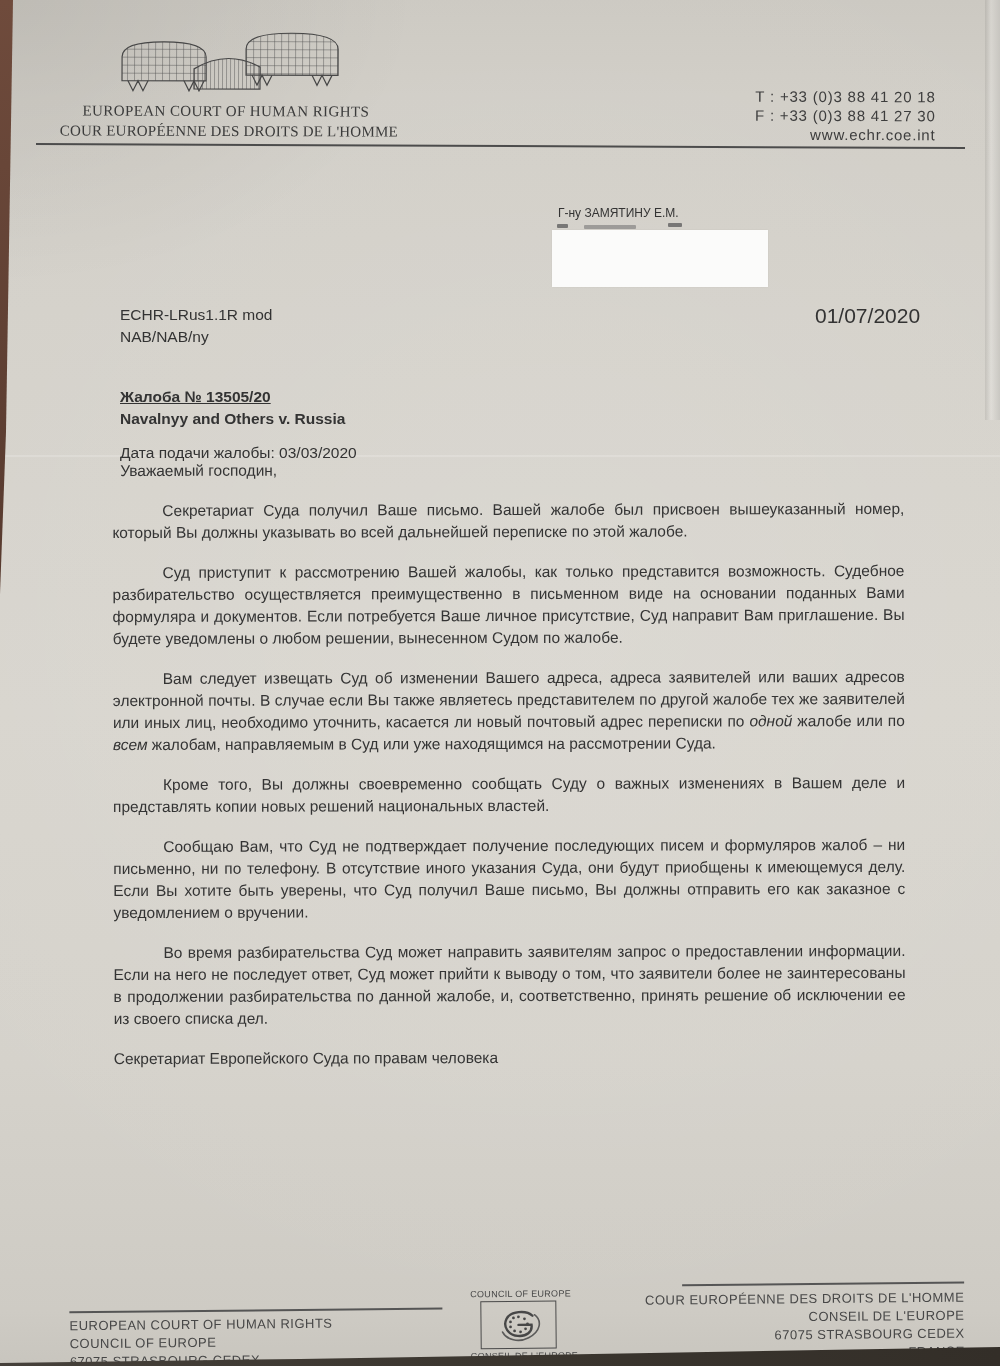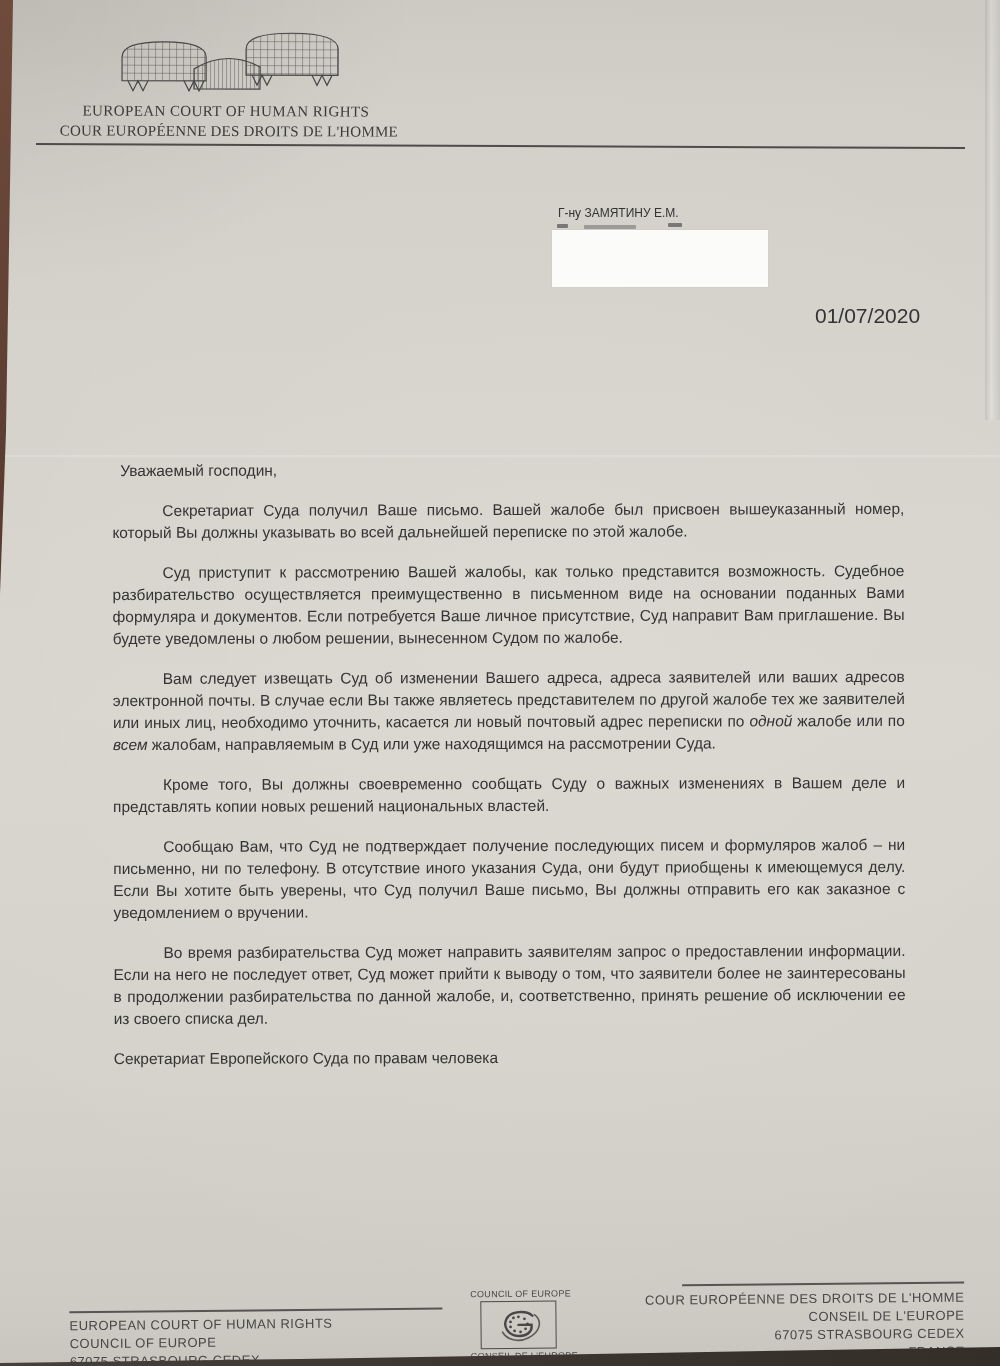--- a/index.html
+++ b/index.html
@@ -98,31 +98,43 @@
 
       <path d="M140 24 Q140 8 186 8 Q232 8 232 24 L232 50 L140 50 Z" fill="url(#grid)" stroke="#474747" stroke-width="1.2"></path>
       <path d="M146 50 l5 10 l5 -10 l5 10 l5 -10 M206 50 l5 10 l5 -10 l5 10 l5 -10" fill="none" stroke="#474747" stroke-width="1.2"></path>
 
       <path d="M88 44 Q121 24 154 42 L154 64 L88 64 Z" fill="url(#stripes)" stroke="#474747" stroke-width="1.2"></path>
     </svg>
     <div class="nm en">EUROPEAN COURT OF HUMAN RIGHTS</div>
     <div class="nm fr">COUR EUROPÉENNE DES DROITS DE L'HOMME</div>
   </div>
 
+  <div class="contact">
+    <div>T : +33 (0)3 88 41 20 18</div>
+    <div>F : +33 (0)3 88 41 27 30</div>
+    <div>www.echr.coe.int</div>
+  </div>
 
   <div class="rule-top"></div>
 
   <div class="recipient">Г-ну ЗАМЯТИНУ Е.М.</div>
   <div class="redact-frag" style="left:557px;top:203px;width:11px"></div>
   <div class="redact-frag" style="left:584px;top:204px;width:52px;opacity:.45"></div>
   <div class="redact-frag" style="left:668px;top:202px;width:14px"></div>
   <div class="redact-box"></div>
 
   <div class="date">01/07/2020</div>
 
+  <div class="refs">
+    <div>ECHR-LRus1.1R mod</div>
+    <div>NAB/NAB/ny</div>
+    <div class="case-no">Жалоба № 13505/20</div>
+    <div class="case-nm">Navalnyy and Others v. Russia</div>
+    <div class="filed">Дата подачи жалобы: 03/03/2020</div>
+  </div>
 
   <div class="body-text">
     <p class="salut">Уважаемый господин,</p>
     <p><span>Секретариат Суда получил Ваше письмо. Вашей жалобе был присвоен вышеуказанный номер, который Вы должны указывать во всей дальнейшей переписке по этой жалобе.</span></p>
     <p><span>Суд приступит к рассмотрению Вашей жалобы, как только представится возможность. Судебное разбирательство осуществляется преимущественно в письменном виде на основании поданных Вами формуляра и документов. Если потребуется Ваше личное присутствие, Суд направит Вам приглашение. Вы будете уведомлены о любом решении, вынесенном Судом по жалобе.</span></p>
     <p><span>Вам следует извещать Суд об изменении Вашего адреса, адреса заявителей или ваших адресов электронной почты. В случае если Вы также являетесь представителем по другой жалобе тех же заявителей или иных лиц, необходимо уточнить, касается ли новый почтовый адрес переписки по </span><span style="font-style: italic;">одной</span><span> жалобе или по </span><span style="font-style: italic;">всем</span><span> жалобам, направляемым в Суд или уже находящимся на рассмотрении Суда.</span></p>
     <p><span>Кроме того, Вы должны своевременно сообщать Суду о важных изменениях в Вашем деле и представлять копии новых решений национальных властей.</span></p>
     <p><span>Сообщаю Вам, что Суд не подтверждает получение последующих писем и формуляров жалоб – ни письменно, ни по телефону. В отсутствие иного указания Суда, они будут приобщены к имеющемуся делу. Если Вы хотите быть уверены, что Суд получил Ваше письмо, Вы должны отправить его как заказное с уведомлением о вручении.</span></p>
     <p><span>Во время разбирательства Суд может направить заявителям запрос о предоставлении информации. Если на него не последует ответ, Суд может прийти к выводу о том, что заявители более не заинтересованы в продолжении разбирательства по данной жалобе, и, соответственно, принять решение об исключении ее из своего списка дел.</span></p>
     <p class="closing">Секретариат Европейского Суда по правам человека</p>

